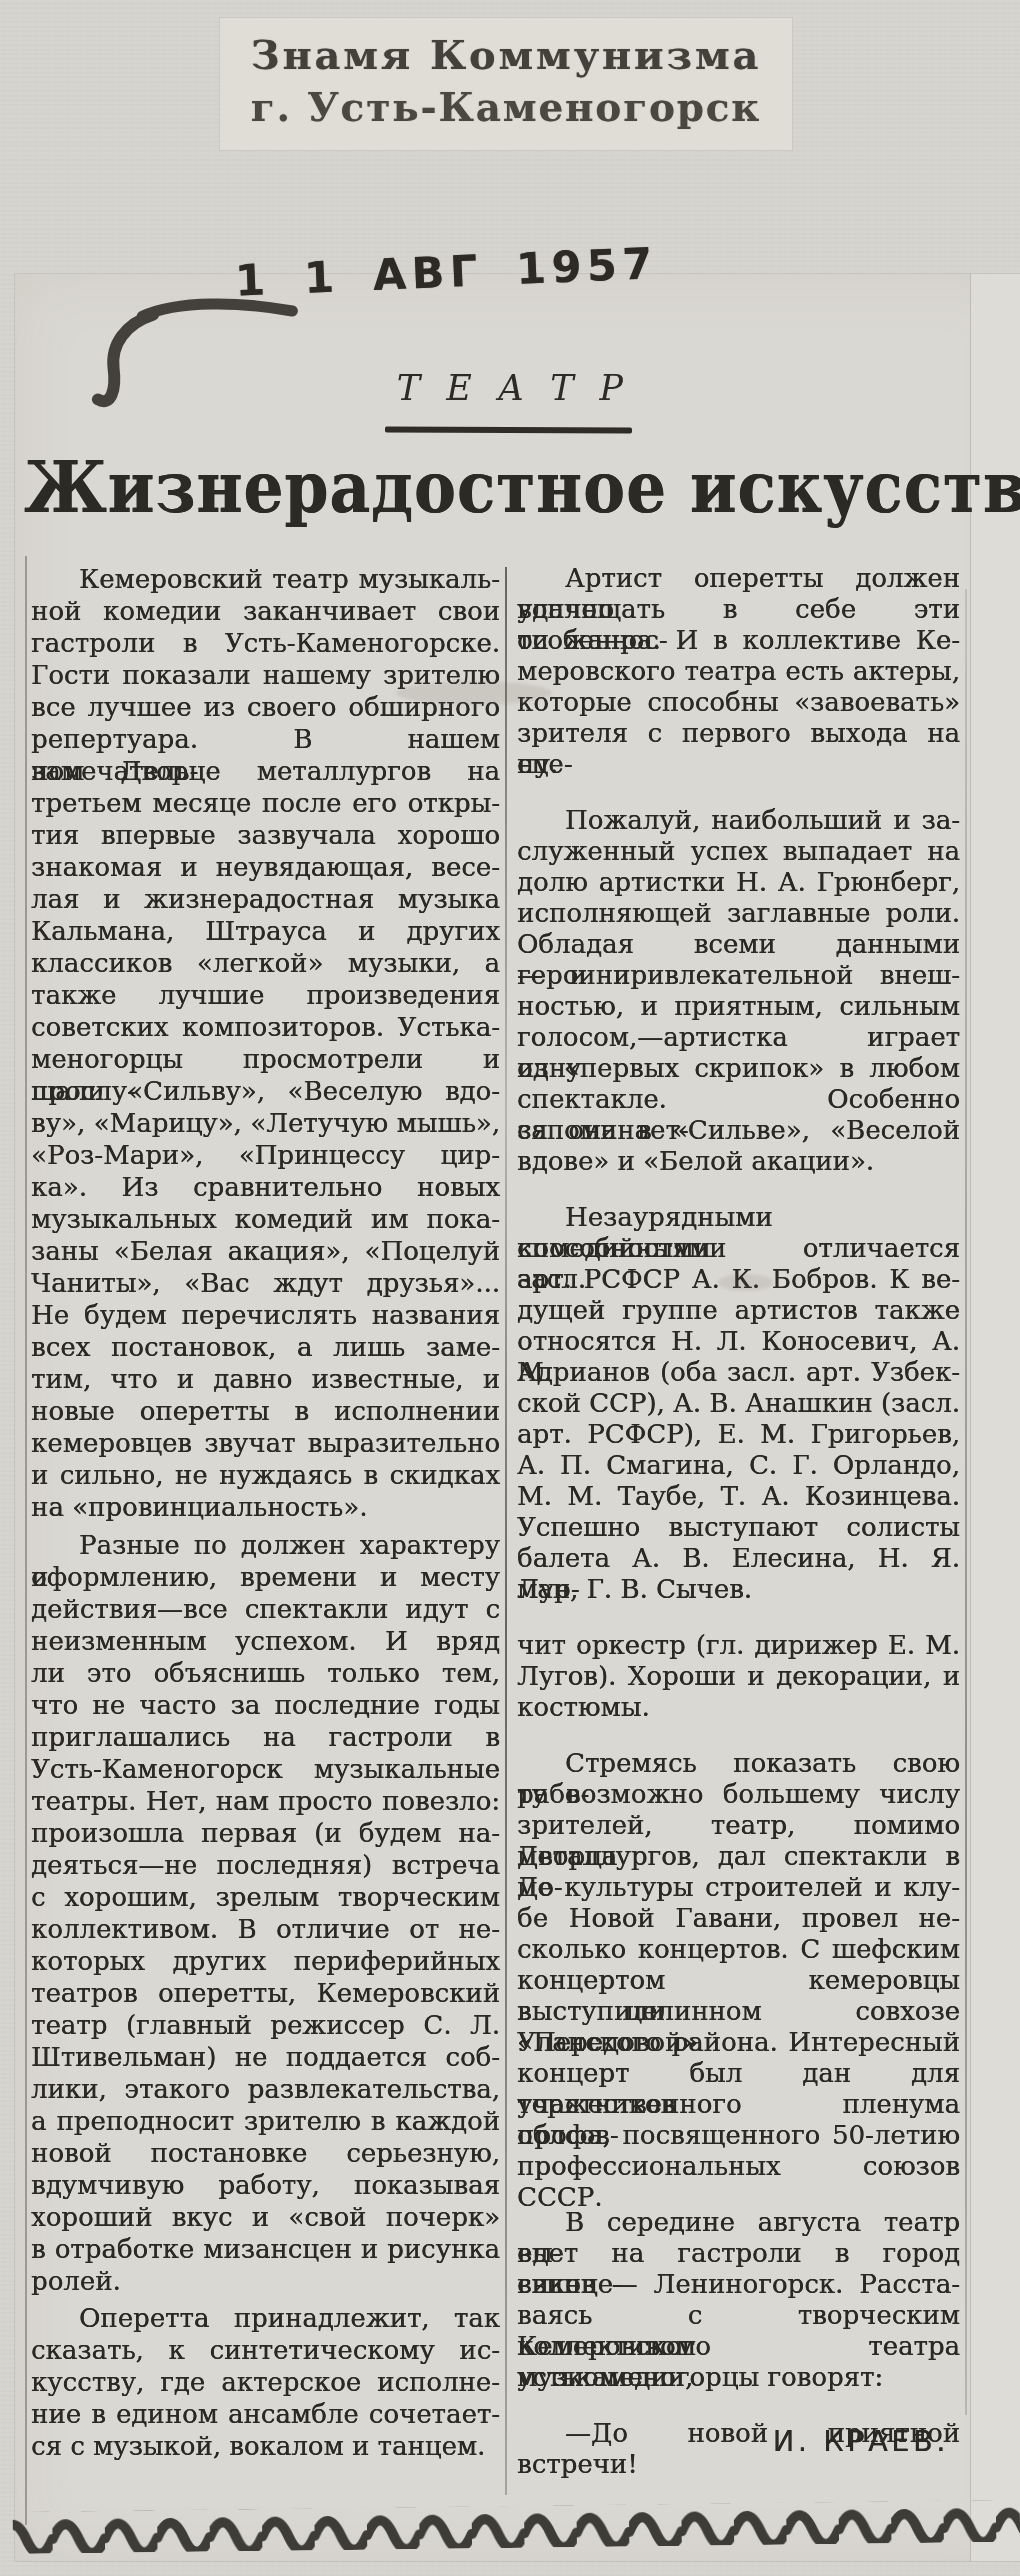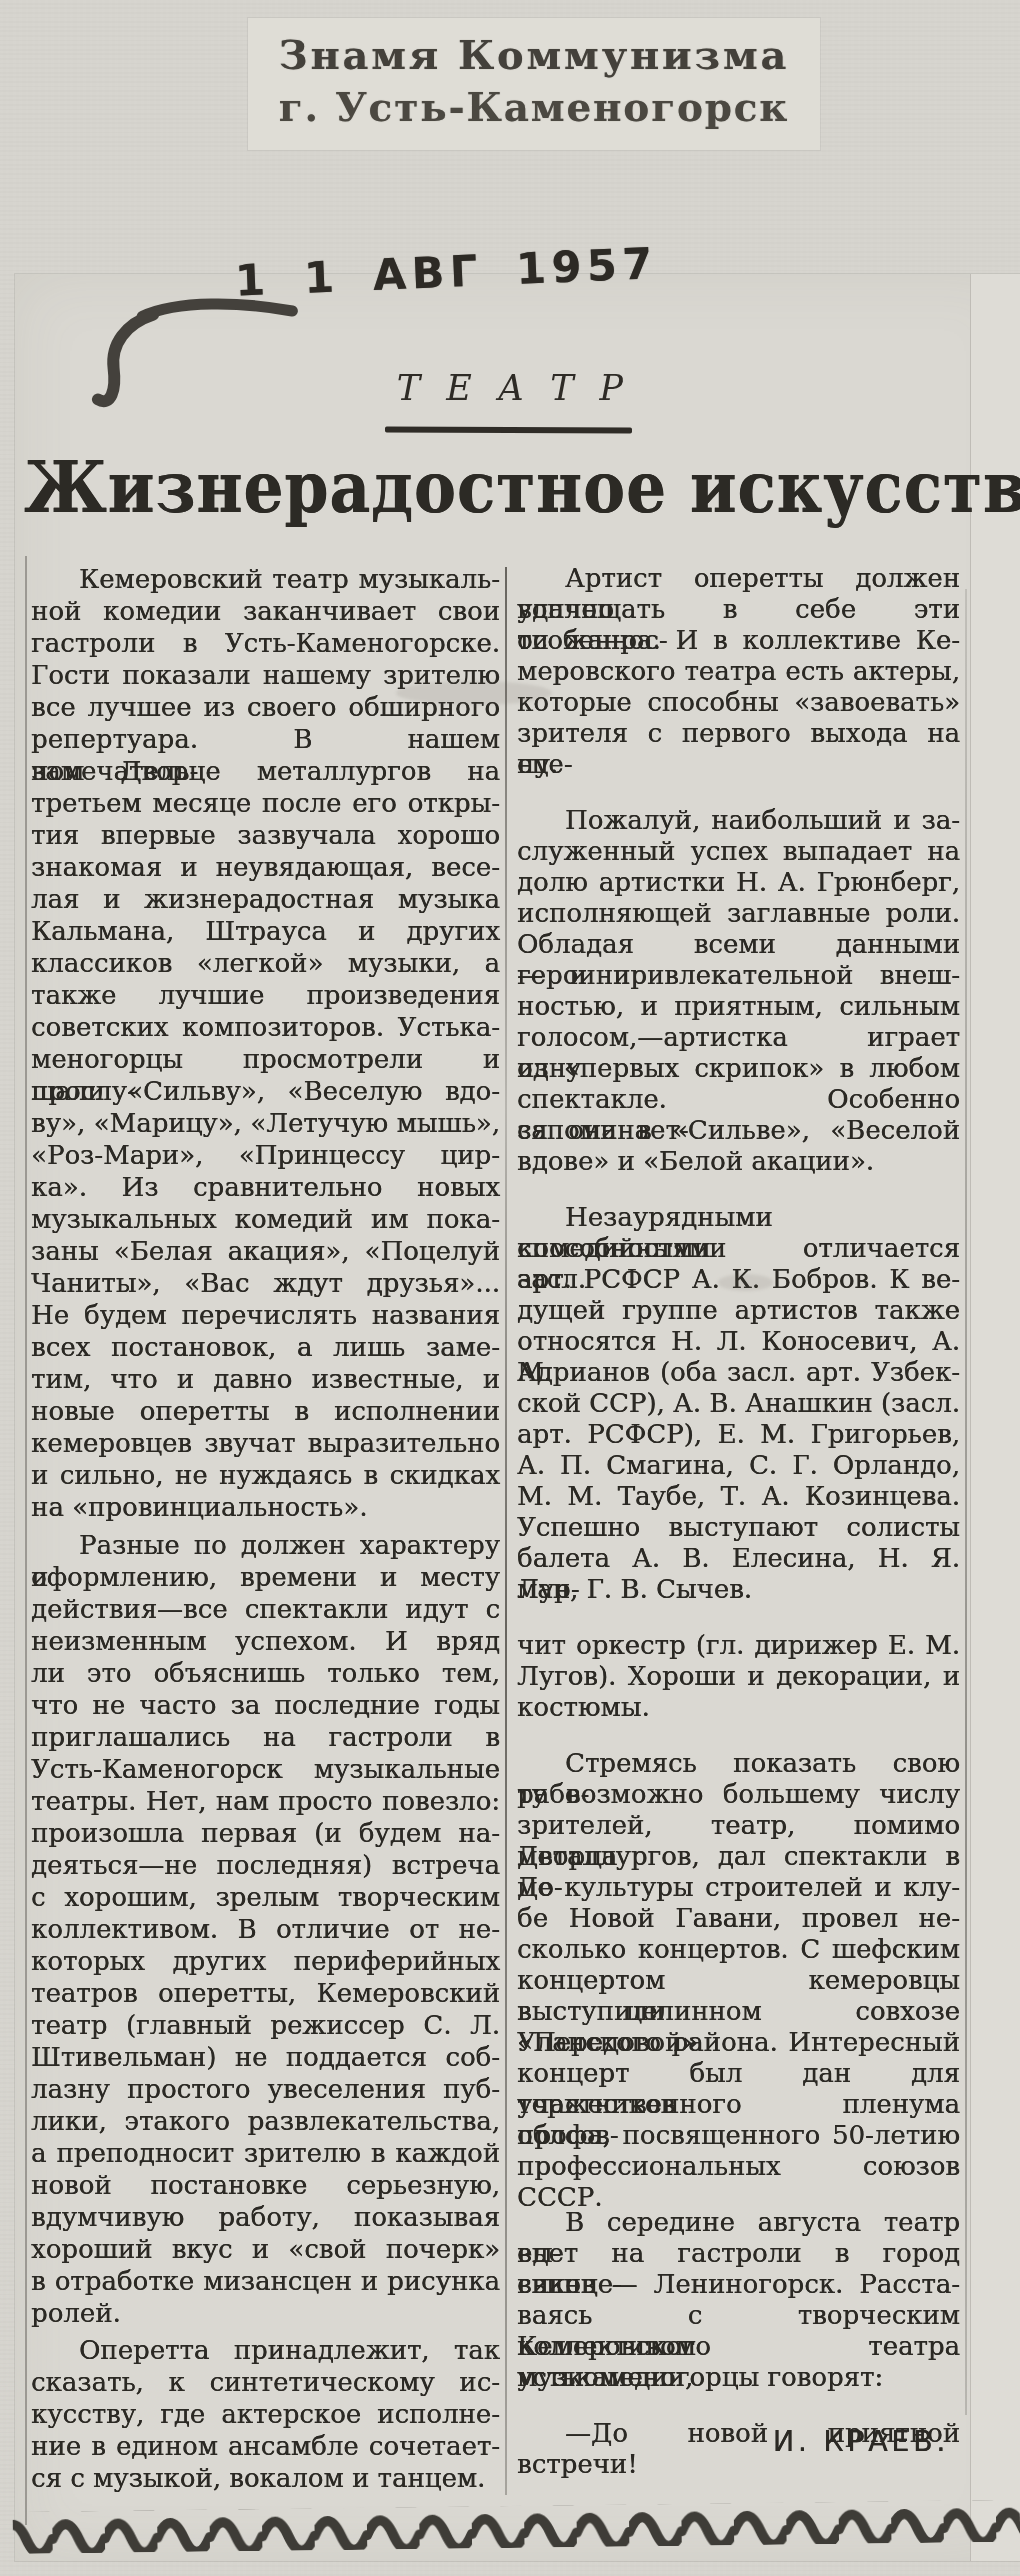--- a/index.html
+++ b/index.html
@@ -14,21 +14,21 @@
   .clip{
     position:absolute;left:14.7px;top:274px;width:1006px;height:2287px;
     background:#dad8d2;
     box-shadow:0 0 0 0.9px rgba(95,92,84,.16), inset 0 0 64px rgba(120,114,98,.10);
   }
   .right-margin-strip{
     position:absolute;left:970px;top:274px;width:51px;height:2287px;
     background:#dedcd6;border-left:0.9px solid rgba(80,77,70,.22);
   }
   .masthead{
-    position:absolute;left:248px;top:18.4px;width:572px;height:132px;
+    position:absolute;left:220px;top:18.4px;width:572px;height:132px;
     background:#dfddd6;box-shadow:0 0 0 0.9px rgba(110,106,96,.10);
     text-align:center;color:#44413b;font-weight:bold;
   }
   .masthead .m1{margin-top:13px;font-size:40px;letter-spacing:2.8px;text-shadow:0 0 0.9px rgba(68,65,59,.55);}
   .masthead .m2{margin-top:5.5px;font-size:39px;letter-spacing:1.8px;color:#4b4841;text-shadow:0 0 0.9px rgba(75,72,65,.5);}
   .date-stamp{
     position:absolute;left:235px;top:247px;
     font-family:"DejaVu Sans", sans-serif;font-weight:bold;font-size:43px;
     letter-spacing:5.5px;word-spacing:13px;color:#2d2a25;
     transform:rotate(-2.4deg);text-shadow:0 0 0.9px rgba(45,42,37,.6);
@@ -149,21 +149,20 @@
         <div class="line">Усть-Каменогорск музыкальные</div>
         <div class="line">театры. Нет, нам просто повезло:</div>
         <div class="line">произошла первая (и будем на-</div>
         <div class="line">деяться—не последняя) встреча</div>
         <div class="line">с хорошим, зрелым творческим</div>
         <div class="line">коллективом. В отличие от не-</div>
         <div class="line">которых других периферийных</div>
         <div class="line">театров оперетты, Кемеровский</div>
         <div class="line">театр (главный режиссер С. Л.</div>
         <div class="line">Штивельман) не поддается соб-</div>
-        <div class="line">лазну простого увеселения пуб-</div>
         <div class="line">лики, этакого развлекательства,</div>
         <div class="line">а преподносит зрителю в каждой</div>
         <div class="line">новой постановке серьезную,</div>
         <div class="line">вдумчивую работу, показывая</div>
         <div class="line">хороший вкус и «свой почерк»</div>
         <div class="line">в отработке мизансцен и рисунка</div>
         <div class="line last">ролей.</div>
       </div>
       <div class="para">
         <div class="line first">Оперетта принадлежит, так</div>

